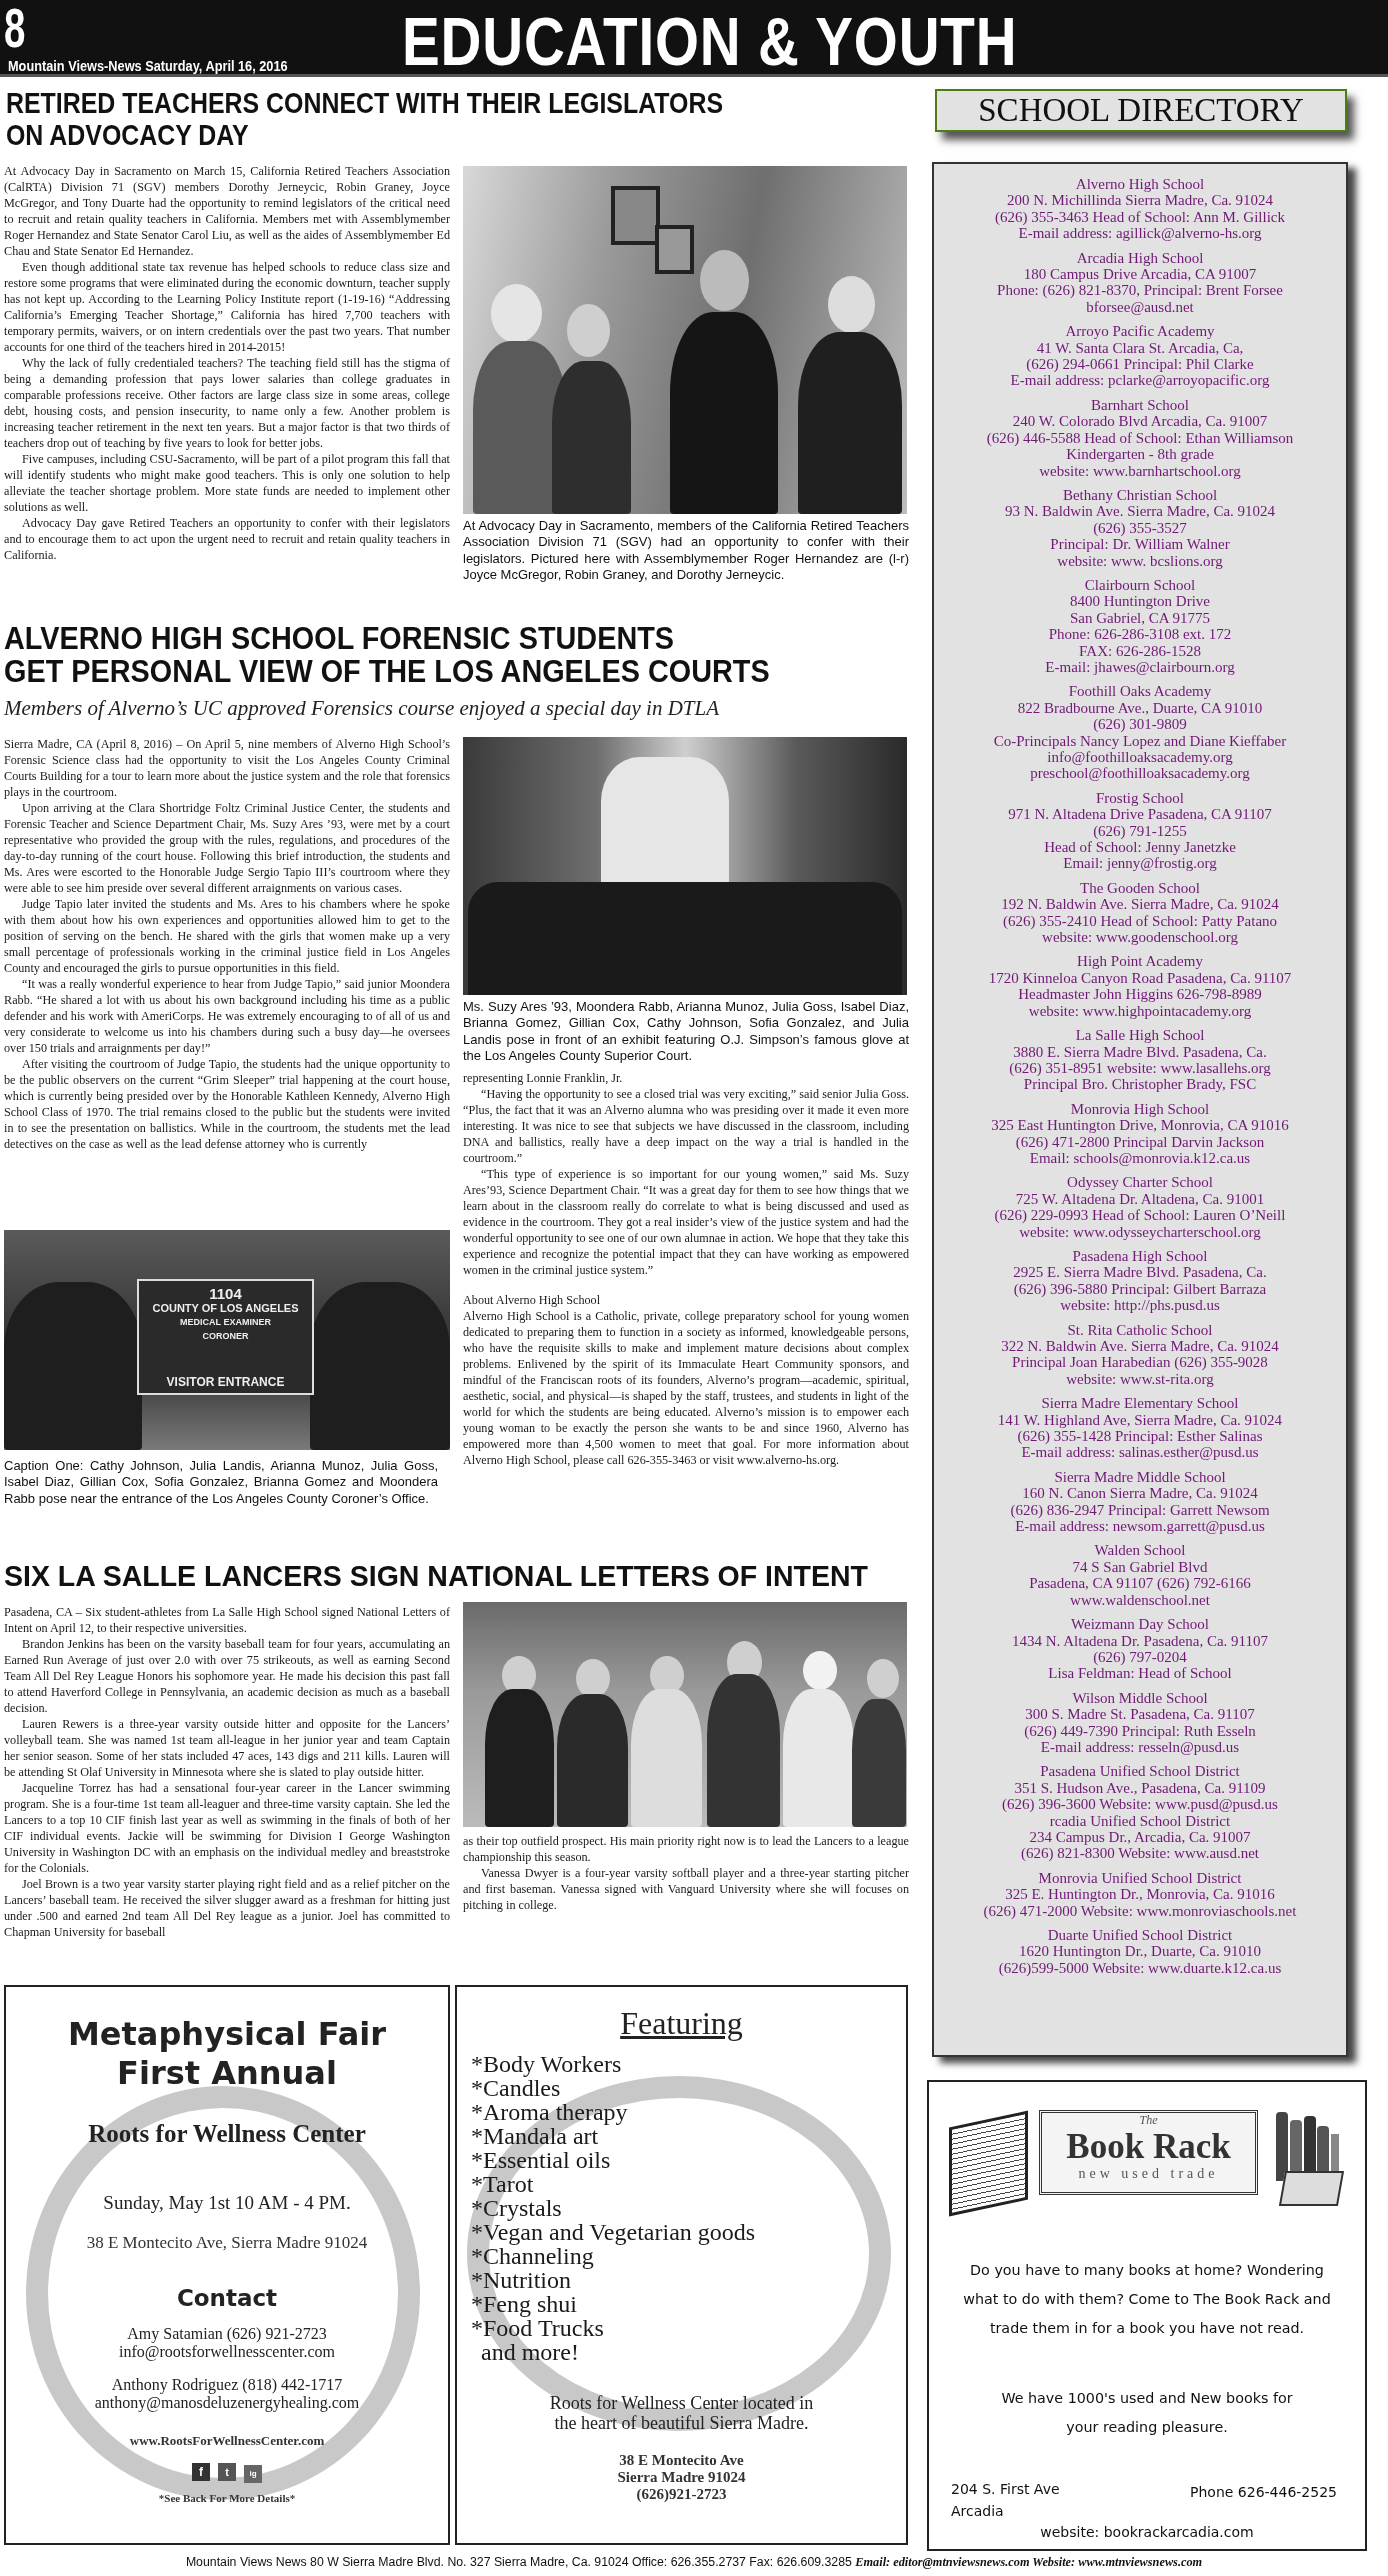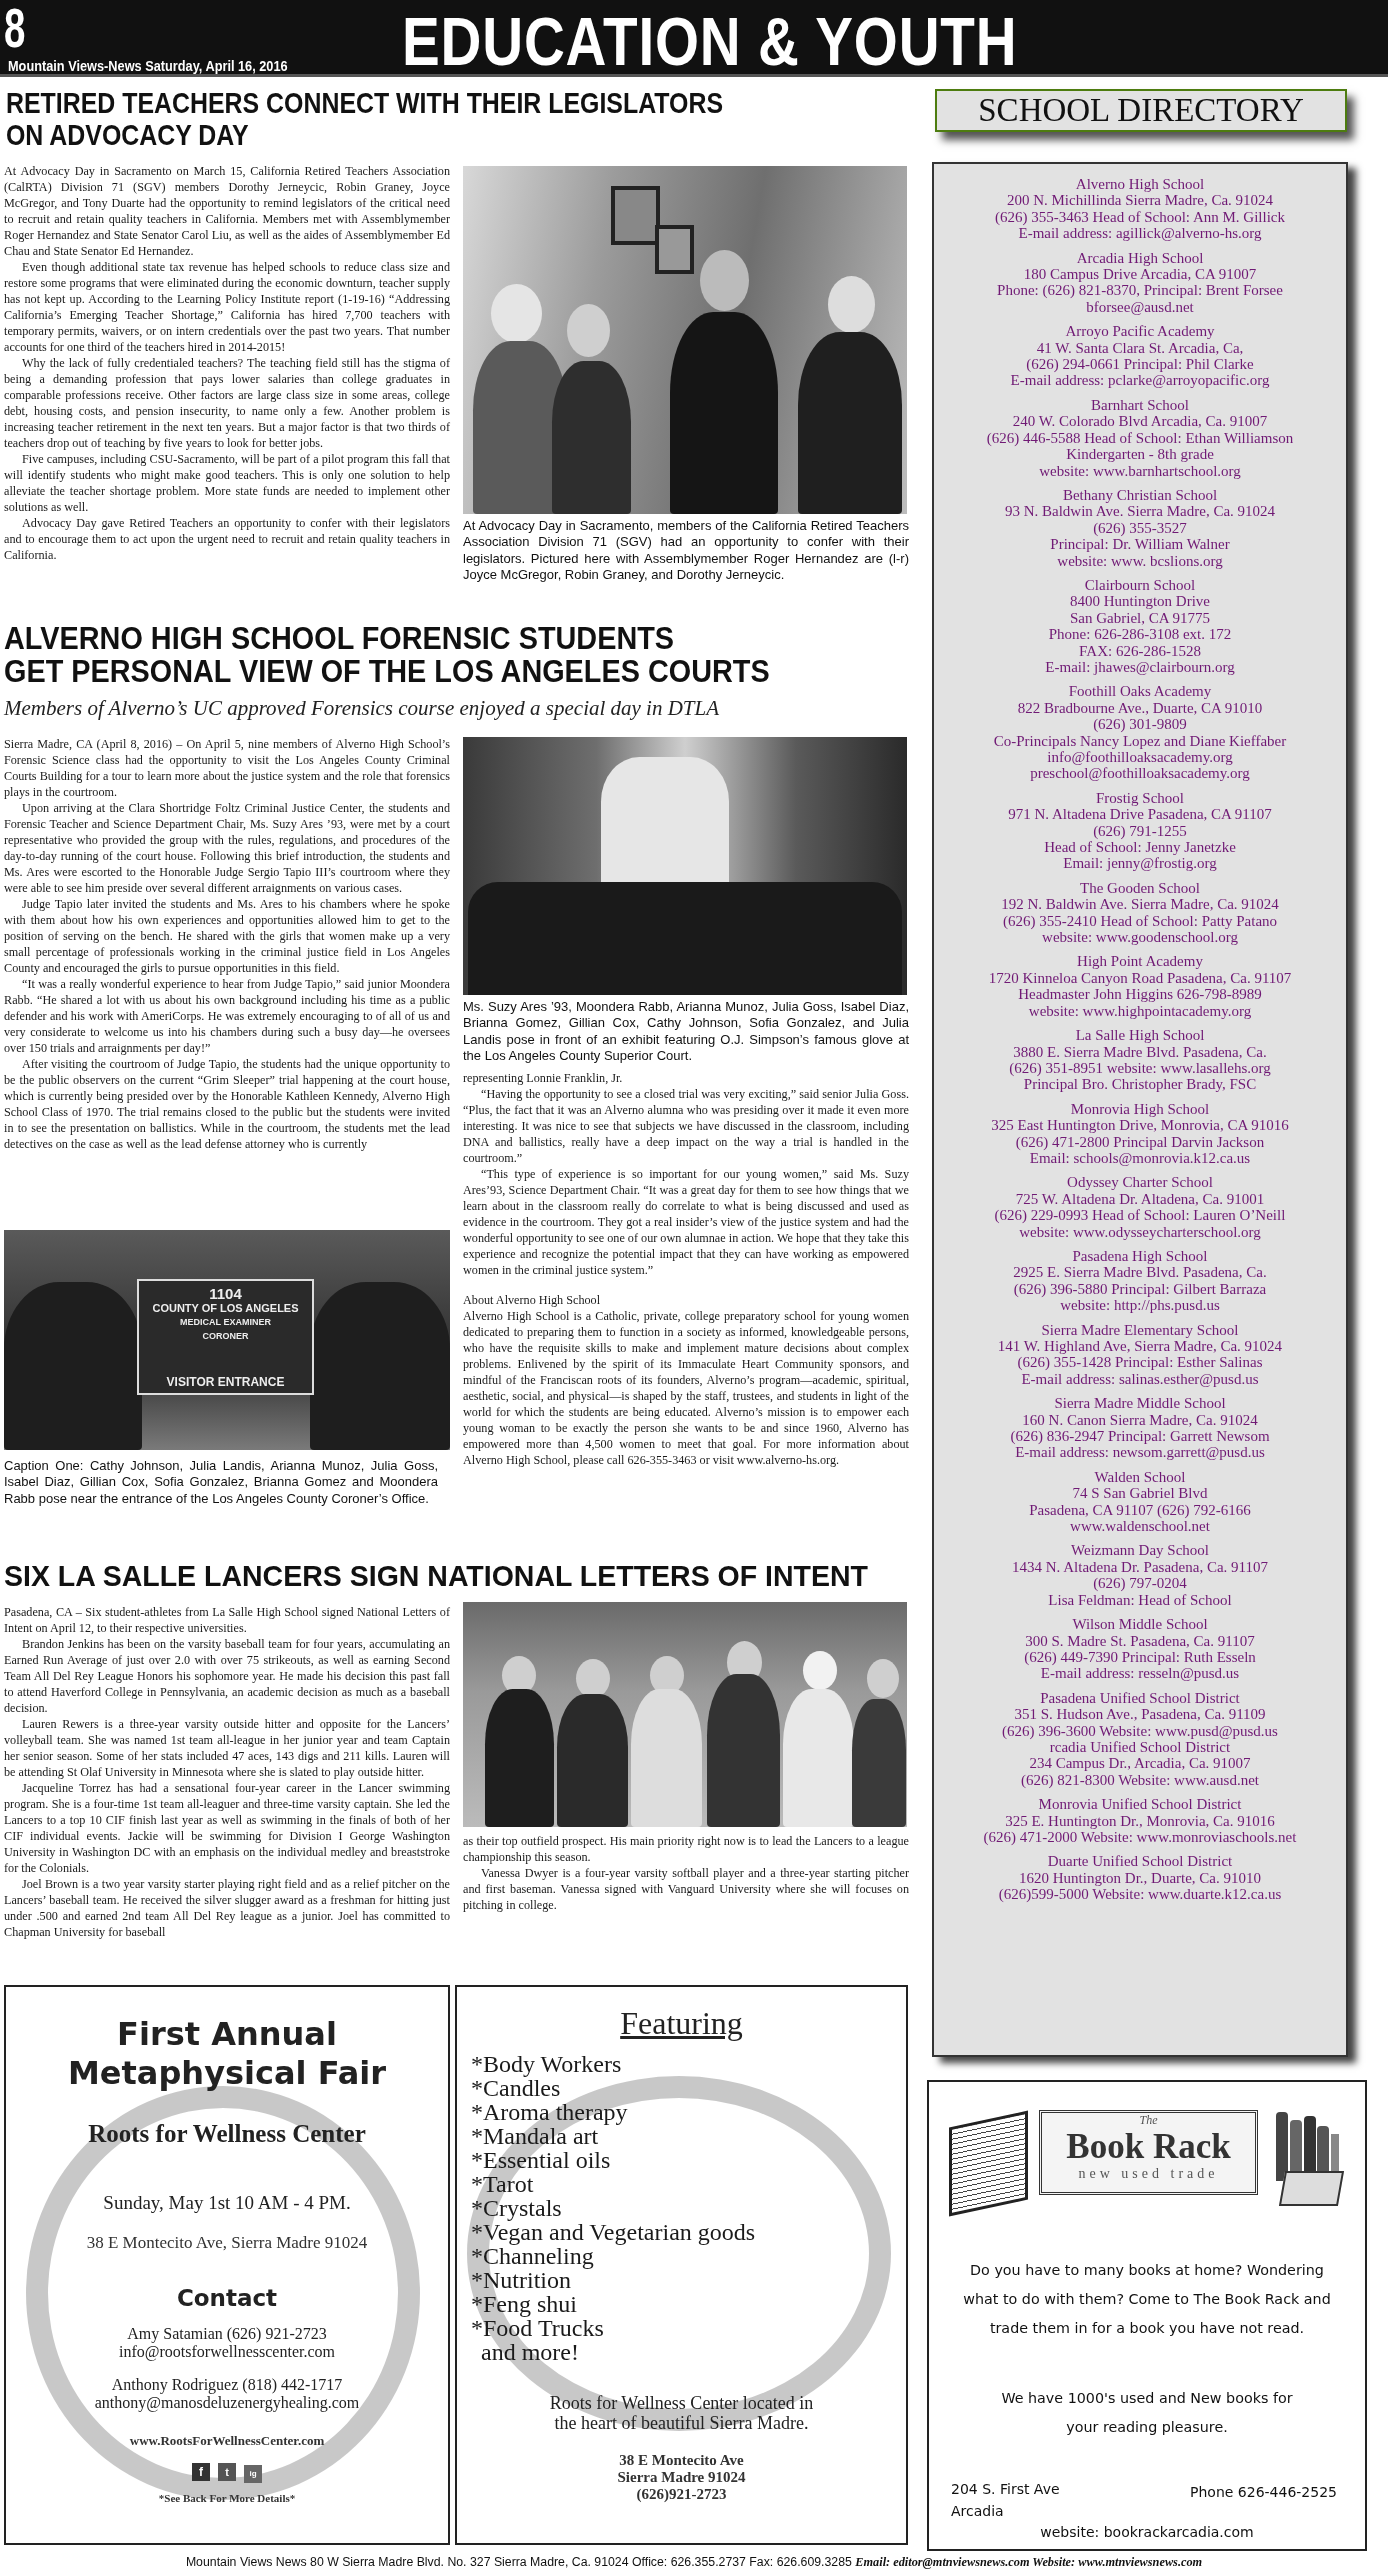--- a/index.html
+++ b/index.html
@@ -240,20 +240,26 @@
         <div>(626) 229-0993 Head of School: Lauren O’Neill</div>
         <div>website: www.odysseycharterschool.org</div>
       </div>
       <div class="dir-entry">
         <div>Pasadena High School</div>
         <div>2925 E. Sierra Madre Blvd.  Pasadena, Ca.</div>
         <div>(626) 396-5880 Principal: Gilbert Barraza</div>
         <div>website: http://phs.pusd.us</div>
       </div>
       <div class="dir-entry">
+        <div>St. Rita Catholic School</div>
+        <div>322 N. Baldwin Ave.  Sierra Madre, Ca. 91024</div>
+        <div>Principal Joan Harabedian  (626) 355-9028</div>
+        <div>website: www.st-rita.org</div>
+      </div>
+      <div class="dir-entry">
         <div>Sierra Madre Elementary School</div>
         <div>141 W. Highland Ave,  Sierra Madre, Ca. 91024</div>
         <div>(626) 355-1428 Principal: Esther Salinas</div>
         <div>E-mail address: salinas.esther@pusd.us</div>
       </div>
       <div class="dir-entry">
         <div>Sierra Madre Middle School</div>
         <div>160 N. Canon Sierra Madre, Ca. 91024</div>
         <div>(626) 836-2947 Principal: Garrett Newsom</div>
         <div>E-mail address: newsom.garrett@pusd.us</div>
@@ -293,22 +299,22 @@
         <div>Duarte Unified School District</div>
         <div>1620 Huntington Dr., Duarte, Ca.  91010</div>
         <div>(626)599-5000  Website: www.duarte.k12.ca.us</div>
       </div>
     </div>
 </aside>
 
 <section class="ad" style="left:4px; top:1985px; width:446px; height:560px;">
   <div class="yinyang" style="left:20px;top:99px;width:394px;height:414px;"></div>
   <div class="ad-text" style="top:28px; font-family:'DejaVu Sans',sans-serif; font-weight:bold; font-size:32px; line-height:39px; color:#222;">
+    <div>Metaphysical Fair</div>
     <div>First Annual</div>
-    <div>Metaphysical Fair</div>
   </div>
   <div class="ad-text" style="top:133px; font-weight:bold; font-size:25px; color:#222;">Roots for Wellness Center</div>
   <div class="ad-text" style="top:205px; font-size:19px; color:#222;">Sunday, May 1st 10 AM - 4 PM.</div>
   <div class="ad-text" style="top:246px; font-size:17px; color:#333;">38 E Montecito Ave, Sierra Madre 91024</div>
   <div class="ad-text" style="top:298px; font-family:'DejaVu Sans',sans-serif; font-weight:bold; font-size:23px; color:#222;">Contact</div>
   <div class="ad-text" style="top:338px; font-size:16px; line-height:18px; color:#222;">
     <div>Amy Satamian (626) 921-2723</div>
     <div>info@rootsforwellnesscenter.com</div>
   </div>
   <div class="ad-text" style="top:389px; font-size:16px; line-height:18px; color:#222;">

